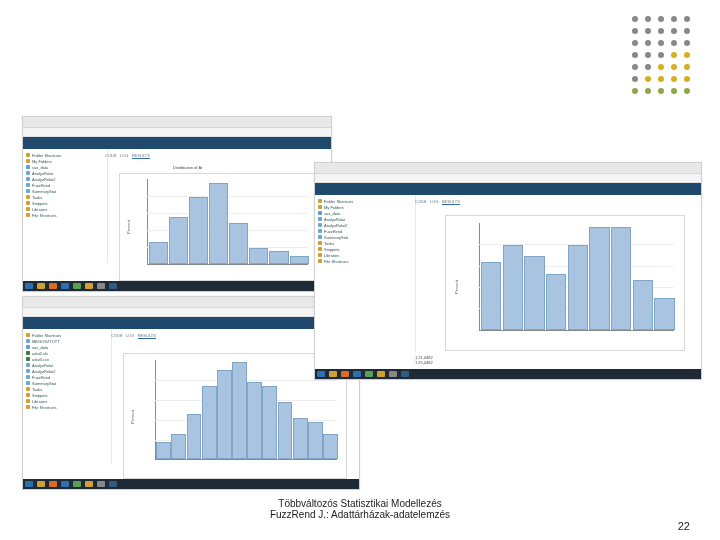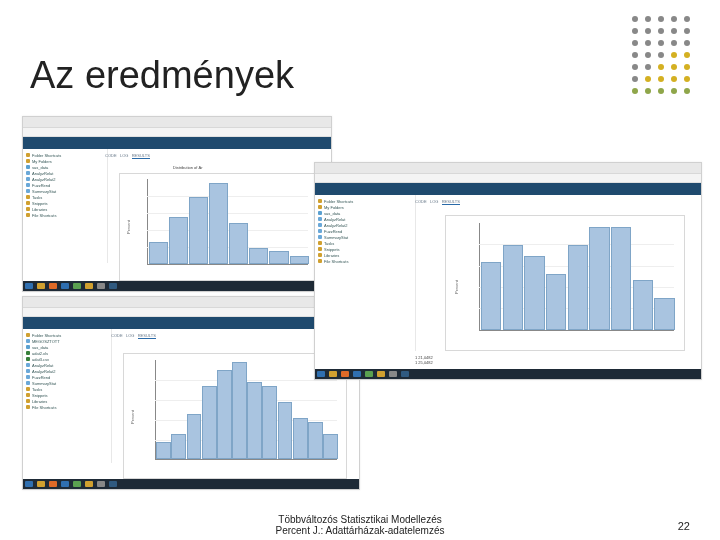--- a/index.html
+++ b/index.html
@@ -1,20 +1,20 @@
 <!DOCTYPE html>
 <html><head>
 <meta charset="utf-8">
 <style>
   html,body{margin:0;padding:0;background:#fff;font-family:"Segoe UI",Arial,sans-serif}
   .slide{width:720px;height:540px;position:relative;overflow:hidden}
   .title{position:absolute;left:30px;top:54px;font-size:38px;color:#222;font-weight:400}
   .dots{position:absolute;right:24px;top:16px;width:64px;height:86px}
   .dot{position:absolute;width:6px;height:6px;border-radius:50%}
-  .foot{position:absolute;left:0;bottom:4px;width:100%;text-align:center;font-size:10px;color:#222}
+  .foot{position:absolute;left:0;bottom:20px;width:100%;text-align:center;font-size:10px;color:#222}
   .pg{position:absolute;right:30px;bottom:8px;font-size:11px;color:#222}
 
   .shot{position:absolute;background:#fff;border:1px solid #d0d0d0;box-shadow:0 0 2px rgba(0,0,0,.08)}
   .shot .browserbar{height:10px;background:#e8e8e8;border-bottom:1px solid #d8d8d8}
   .shot .addrbar{height:8px;background:#f4f4f4;border-bottom:1px solid #e0e0e0}
   .shot .blueband{height:12px;background:#1f4a6e}
   .shot .body{position:relative;background:#fff}
   .shot .sidebar{position:absolute;left:0;top:0;bottom:20px;background:#fff;border-right:1px solid #e8e8e8}
   .taskbar{position:absolute;left:0;right:0;bottom:0;height:10px;background:#1e2a36}
   .taskicon{width:8px;height:6px;float:left;margin:2px 2px 0 2px;border-radius:1px}
@@ -28,21 +28,20 @@
   .chartbox .xaxis{left:14%;top:85%;height:1px;width:82%}
   .chartbox .bar{position:absolute;bottom:15%;background:#a9c4e0;border:1px solid #7fa5c7}
   .chartbox .grid{position:absolute;left:14%;width:82%;height:1px;background:#eee}
   .chartbox .ylbl{position:absolute;font-size:4px;color:#666;transform:rotate(-90deg);transform-origin:left top}
 </style>
 </head>
 <body>
 
 <div class="slide">
 
-  <div class="title">Az eredmények</div>
 
   <div class="dots" id="dots">
       <div class="dot" style="left: 0px; top: 0px; background: rgb(136, 136, 136);"></div>
       <div class="dot" style="left: 13px; top: 0px; background: rgb(136, 136, 136);"></div>
       <div class="dot" style="left: 26px; top: 0px; background: rgb(136, 136, 136);"></div>
       <div class="dot" style="left: 39px; top: 0px; background: rgb(136, 136, 136);"></div>
       <div class="dot" style="left: 52px; top: 0px; background: rgb(136, 136, 136);"></div>
       <div class="dot" style="left: 0px; top: 12px; background: rgb(136, 136, 136);"></div>
       <div class="dot" style="left: 13px; top: 12px; background: rgb(136, 136, 136);"></div>
       <div class="dot" style="left: 26px; top: 12px; background: rgb(136, 136, 136);"></div>
@@ -241,16 +240,16 @@
         <div class="taskicon" style="background: rgb(47, 111, 176);"></div>
         <div class="taskicon" style="background: rgb(90, 160, 80);"></div>
         <div class="taskicon" style="background: rgb(208, 160, 48);"></div>
         <div class="taskicon" style="background: rgb(136, 136, 136);"></div>
         <div class="taskicon" style="background: rgb(48, 90, 128);"></div>
       </div>
   </div>
 
   <div class="foot">
     <span>Többváltozós Statisztikai Modellezés</span><br>
-    <span>Percent J.: Adattárházak-adatelemzés</span>
+    <span>FuzzRend J.: Adattárházak-adatelemzés</span>
   </div>
   <div class="pg">22</div>
 </div>
 
 </body></html>

